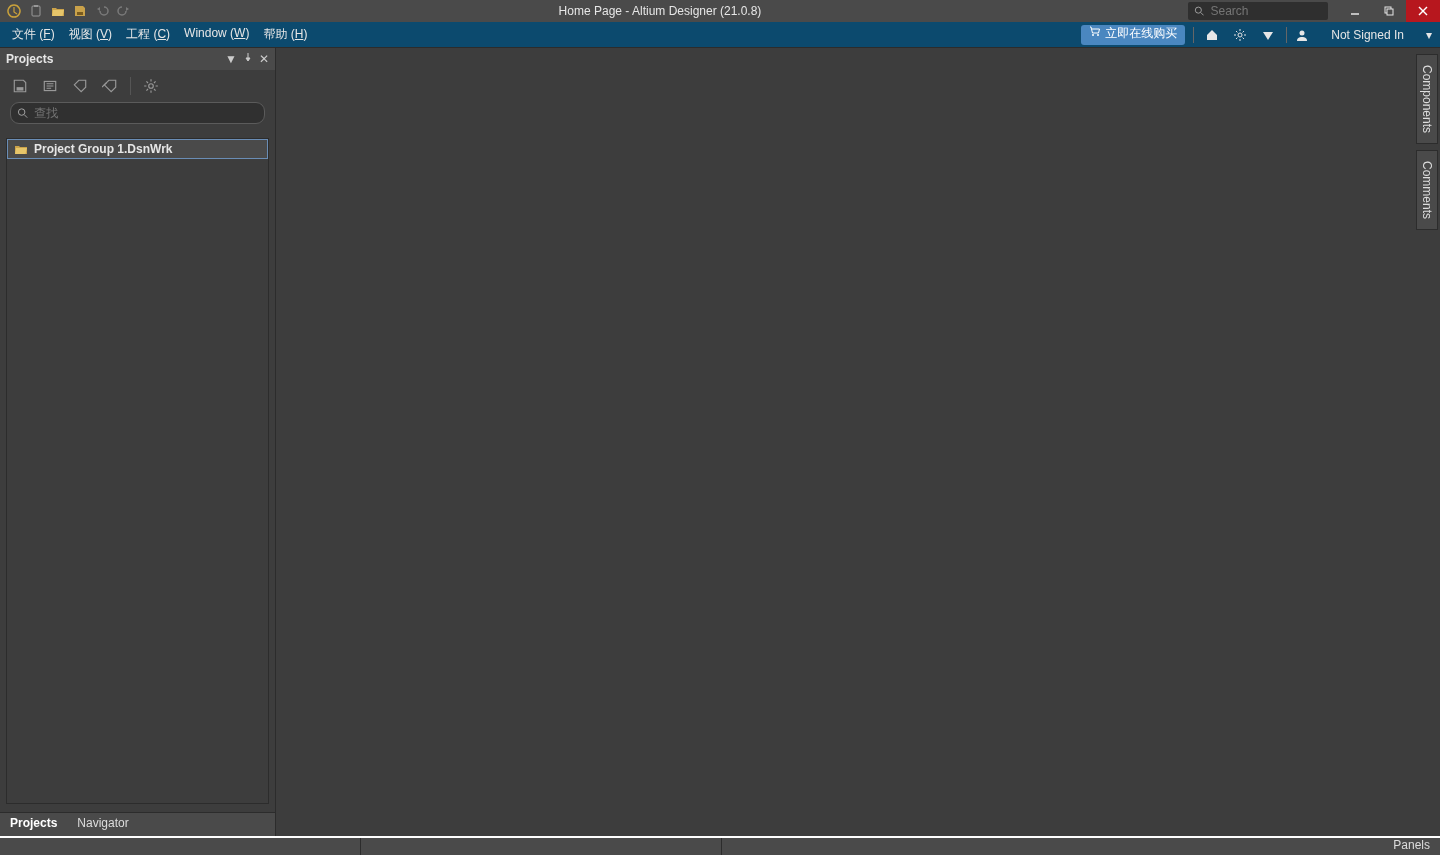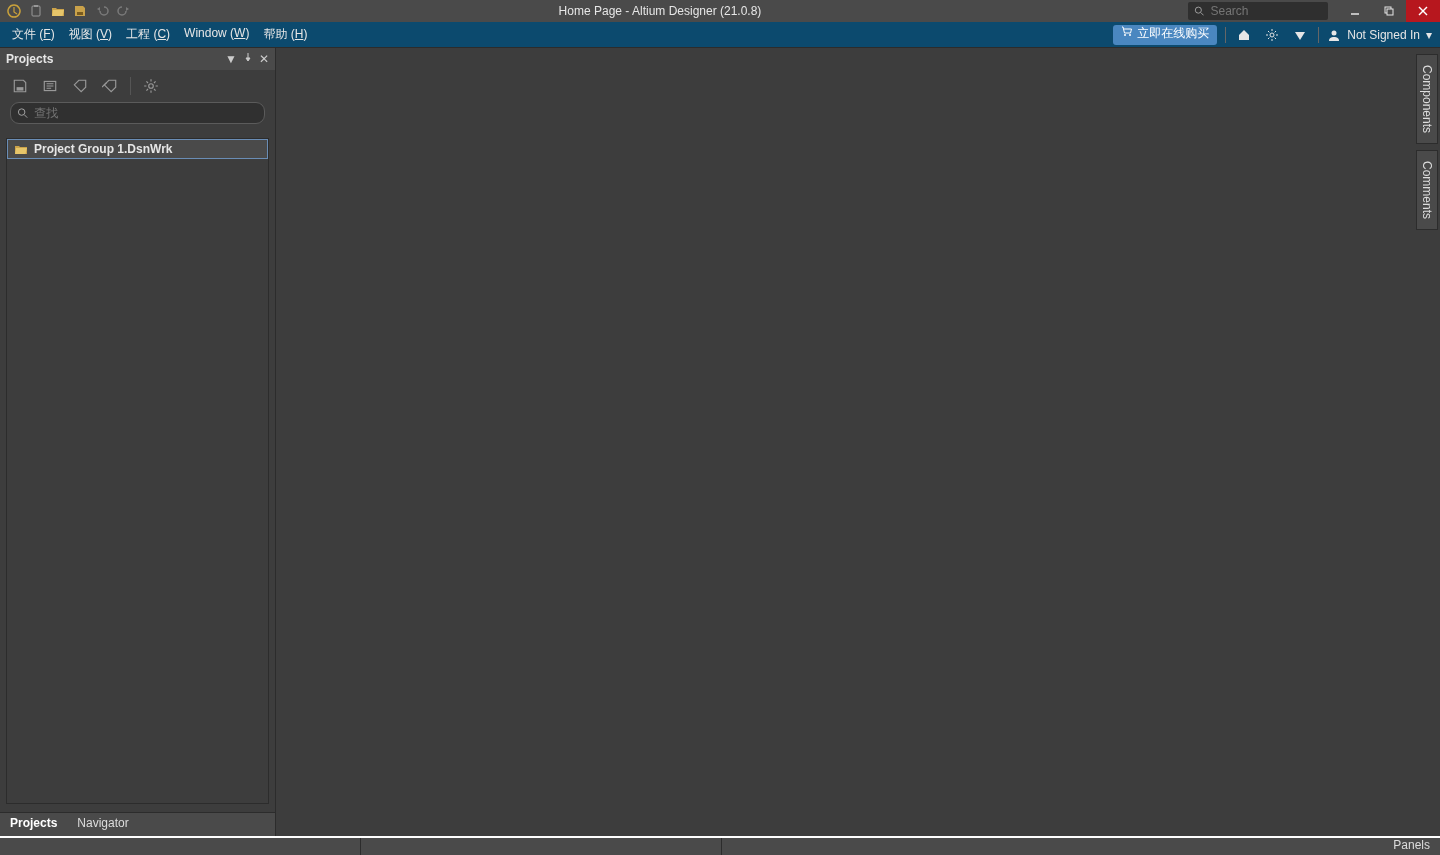--- a/index.html
+++ b/index.html
@@ -18,21 +18,21 @@
 
 
 .menubar { height: 26px; display: flex; align-items: center; background: #0c4a6e; border-bottom: 1px solid #2c2c2c; }
 .menubar .menu-items { display: flex; gap: 14px; padding-left: 12px; }
 .menubar .menu-item { color: #e6e6e6; }
 .menubar .menu-item u { text-decoration: underline; }
 .menubar .spacer { flex: 1; }
 .menubar .right-cluster { display:flex; align-items:center; gap:8px; padding-right:8px; }
 .menubar .buy-btn { background: #4a87c0; color: #fff; border-radius: 3px; height: 20px; padding: 0 8px; display:flex; align-items:flex-start; gap:4px; }
 .menubar .icon-btn { width: 20px; height: 20px; display:flex; align-items:center; justify-content:center; color:#e6e6e6; }
-.menubar .signin { display:flex; align-items:flex-start; gap:6px; color:#e6e6e6; }
+.menubar .signin { display:flex; align-items:flex-start; gap:22px; color:#e6e6e6; }
 .menubar .sep { width:1px; height:16px; background:#666; }
 
 
 .body-row { display:flex; width:100%; height: calc(855px - 22px - 26px - 19px); }
 .projects-panel { width: 276px; display:flex; flex-direction:column; background:#3d3d3d; border-right:1px solid #2c2c2c; }
 .panel-header { height: 22px; background:#4a4a4a; display:flex; align-items:center; padding:0 6px; color:#e6e6e6; }
 .panel-header .title { flex:1; font-weight:600; }
 .panel-header .ctrls { display:flex; gap:6px; color:#ccc; }
 .panel-header .ctrls span { cursor:default; }
 .panel-toolbar { height: 32px; display:flex; align-items:center; gap:10px; padding:0 10px; }

